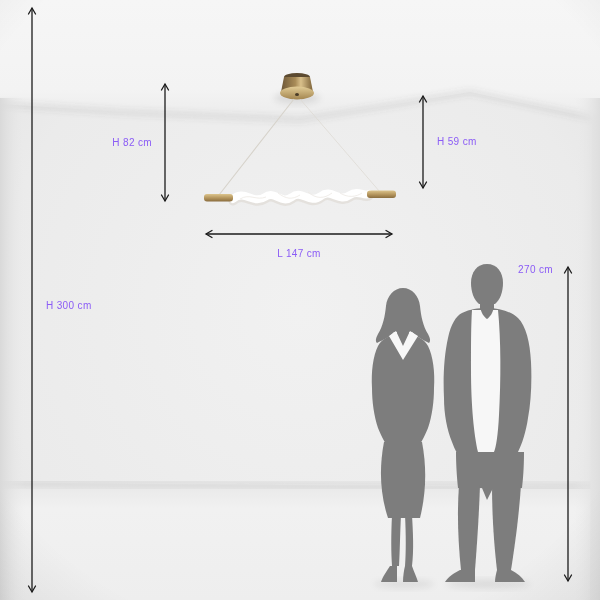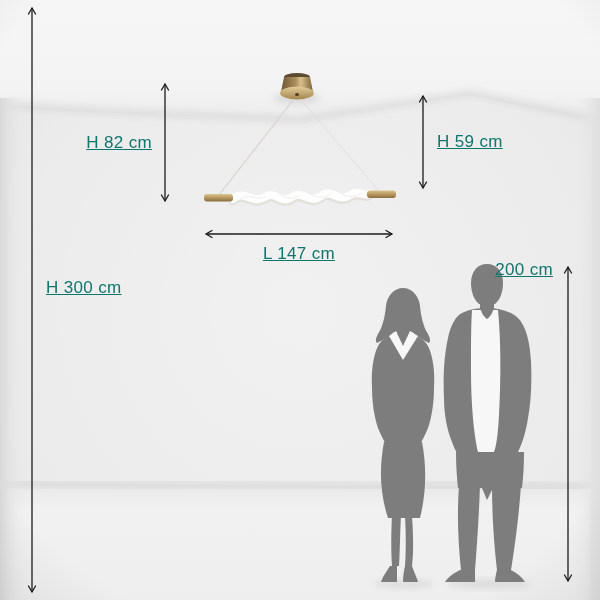--- a/index.html
+++ b/index.html
@@ -4,30 +4,29 @@
 <style>
   html,body{margin:0;padding:0;background:#ffffff;}
   .stage{
     position:relative;width:600px;height:600px;overflow:hidden;
     background:#ececec;
     font-family:"Liberation Sans",sans-serif;
   }
   .stage svg.layer{position:absolute;left:0;top:0;width:600px;height:600px;display:block;}
   .dim-label{
     position:absolute;
-    font-size:17px;
+    font-size:10px;
     font-weight:500;
     letter-spacing:.35px;
-    color:#0f766e;
+    color:#8b5cf6;
     white-space:nowrap;
     line-height:16px;
     user-select:none;
-    text-decoration:underline;
   }
-  .lbl-h300{left:46px;top:280px;}
+  .lbl-h300{left:46px;top:298px;}
   .lbl-h82{right:448px;top:135px;}
   .lbl-h97{left:437px;top:134px;}
   .lbl-l101{left:299px;top:246px;transform:translateX(-50%);}
   .lbl-180{right:47px;top:262px;}
 </style>
 </head>
 <body>
 
 <div class="stage">
 
@@ -155,15 +154,15 @@
     <line x1="165" y1="201" x2="165" y2="84" stroke="#1b1b1b" stroke-width="1.3" marker-start="url(#ah)" marker-end="url(#ah)"></line>
     <line x1="423" y1="188" x2="423" y2="96" stroke="#1b1b1b" stroke-width="1.3" marker-start="url(#ah)" marker-end="url(#ah)"></line>
     <line x1="206" y1="234" x2="392" y2="234" stroke="#1b1b1b" stroke-width="1.3" marker-start="url(#ah)" marker-end="url(#ah)"></line>
     <line x1="568" y1="581" x2="568" y2="267" stroke="#1b1b1b" stroke-width="1.3" marker-start="url(#ah)" marker-end="url(#ah)"></line>
   </svg>
 
   <div class="dim-label lbl-h300">H 300 cm</div>
   <div class="dim-label lbl-h82">H 82 cm</div>
   <div class="dim-label lbl-h97">H 59 cm</div>
   <div class="dim-label lbl-l101">L 147 cm</div>
-  <div class="dim-label lbl-180">200 cm</div>
+  <div class="dim-label lbl-180">270 cm</div>
 
 </div>
 
 </body></html>

